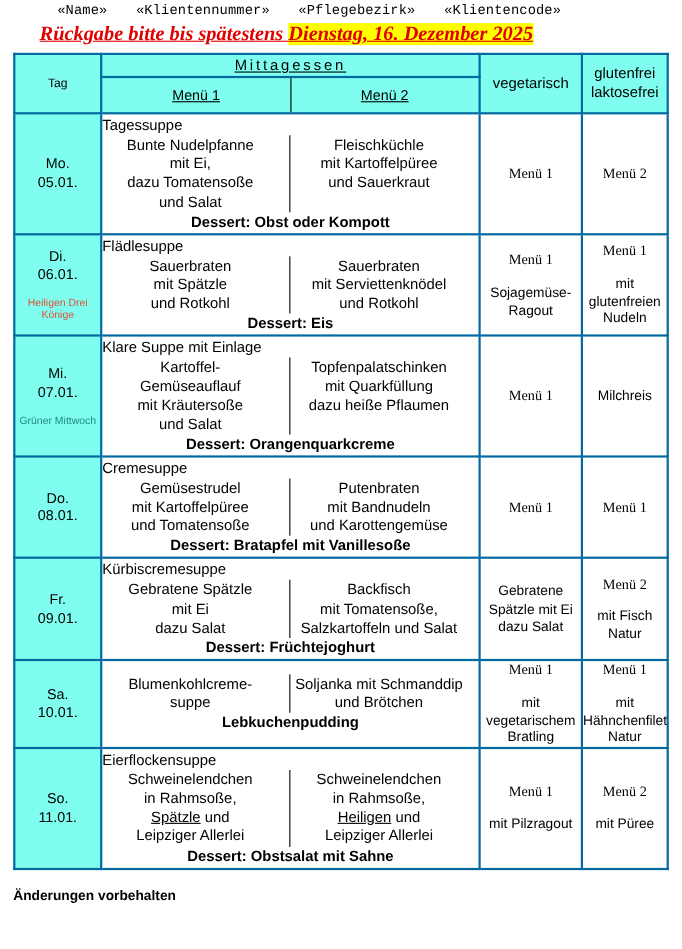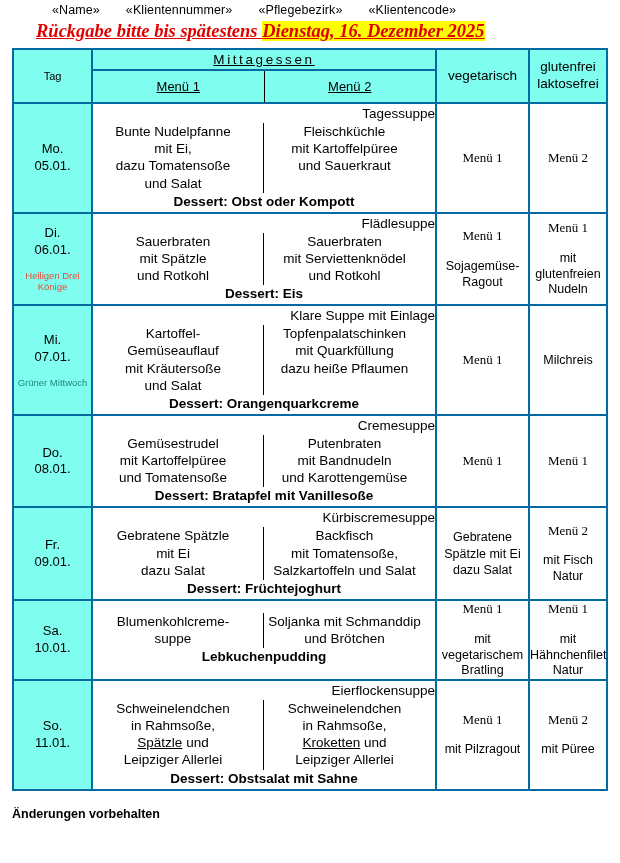--- a/index.html
+++ b/index.html
@@ -14,21 +14,21 @@
     color: #000000;
     position: relative;
     overflow: hidden;
   }
 
   
   .merge-row {
     display: flex;
     align-items: baseline;
     padding: 3px 16px 0 52px;
-    font-family: Liberation Sans, sans-serif;
+    font-family: Liberation Mono, monospace;
     font-size: 12.5px;
     letter-spacing: 0.1px;
   }
   .merge-row .mf { margin-right: 26px; white-space: nowrap; }
 
   
   .notice {
     margin: 4px 0 0 0;
     padding-left: 36px;
     font-family: "Liberation Serif", serif;
@@ -134,23 +134,23 @@
   .note-green { color: #1f8a82; }
 
   
   .meal-cell { padding: 0; }
   .meal-inner {
     display: flex;
     flex-direction: column;
     height: 100%;
   }
   .soup {
-    text-align: right;
+    text-align: left;
     font-size: 13.5px;
-    padding: 2px 0 0 12px;
+    padding: 2px 0 0 0;
     line-height: 1.25;
   }
   .menus {
     display: flex;
     flex: 1 1 auto;
   }
   .menu-col {
     flex: 1 1 50%;
     text-align: center;
     font-size: 13.5px;
@@ -479,21 +479,21 @@
                     <div>Schweinelendchen</div>
                     <div>in Rahmsoße,</div>
                     <div><u class="ul">Spätzle</u> und</div>
                     <div>Leipziger Allerlei</div>
                   </div>
                 </div>
                 <div class="menu-col ">
                   <div>
                     <div>Schweinelendchen</div>
                     <div>in Rahmsoße,</div>
-                    <div><u class="ul">Kroketten</u> und</div>
+                    <div><u class="ul">Heiligen</u> und</div>
                     <div>Leipziger Allerlei</div>
                   </div>
                 </div>
               </div>
               <div class="dessert">Dessert: Obstsalat mit Sahne</div>
             </div>
           </td>
           <td class="side-cell">
             <span class="side-title">Menü 1</span>
             <span class="side-desc">mit Pilzragout</span>

